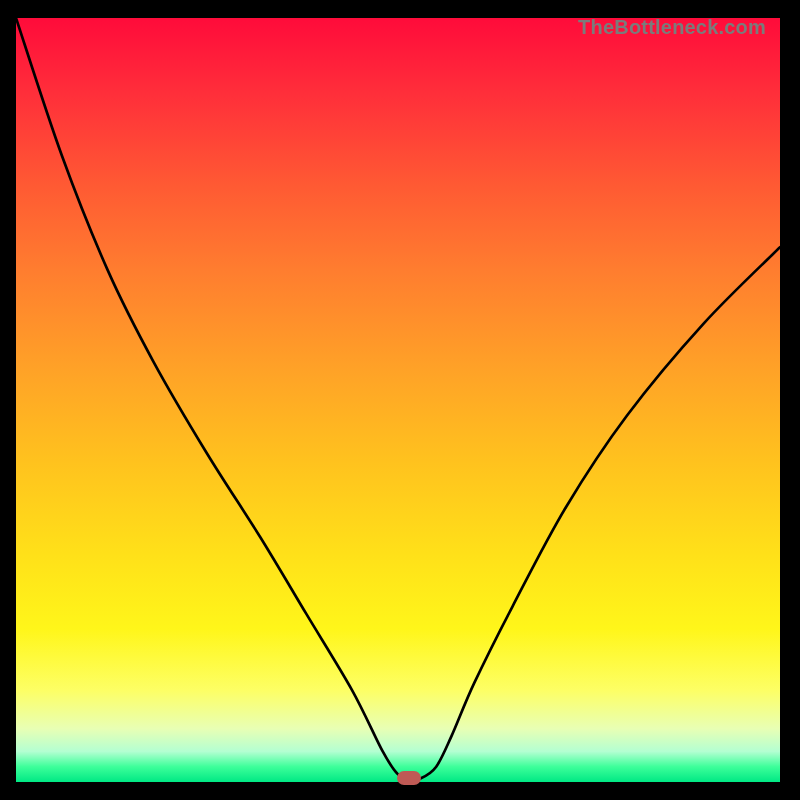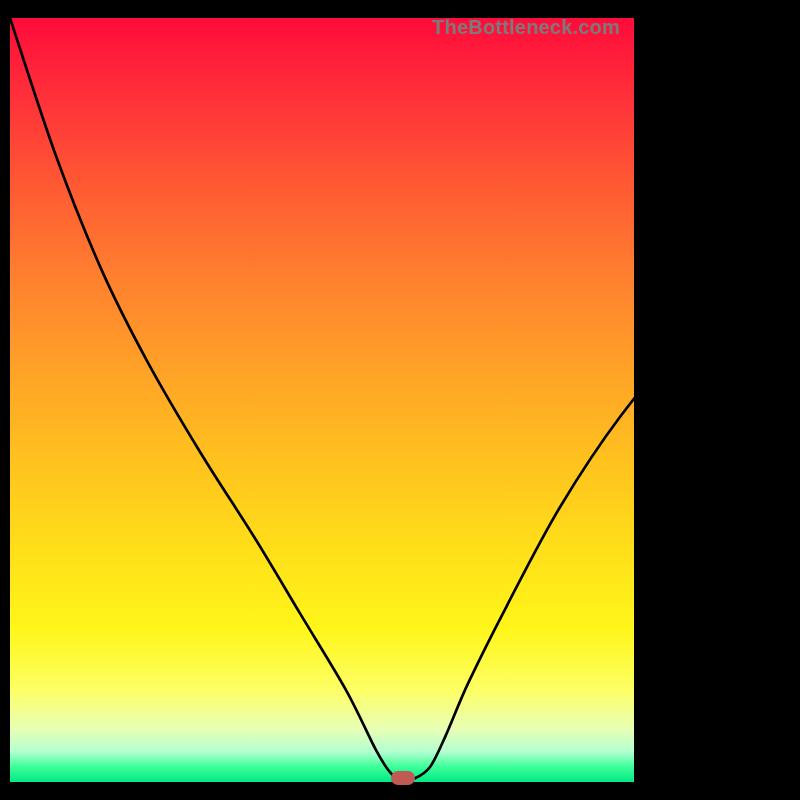--- a/index.html
+++ b/index.html
@@ -12,23 +12,23 @@
     font-family: Arial, Helvetica, sans-serif;
   }
   .frame {
     position: relative;
     width: 800px;
     height: 800px;
     background: #000;
   }
   .plot {
     position: absolute;
-    left: 10px;
+    left: 16px;
     top: 18px;
-    width: 624px;
+    width: 764px;
     height: 764px;
     background: linear-gradient(
       to bottom,
       #ff0b3a 0%,
       #ff2f3a 10%,
       #ff5a33 22%,
       #ff7d2f 33%,
       #ffa227 46%,
       #ffc21e 58%,
       #ffe019 70%,

